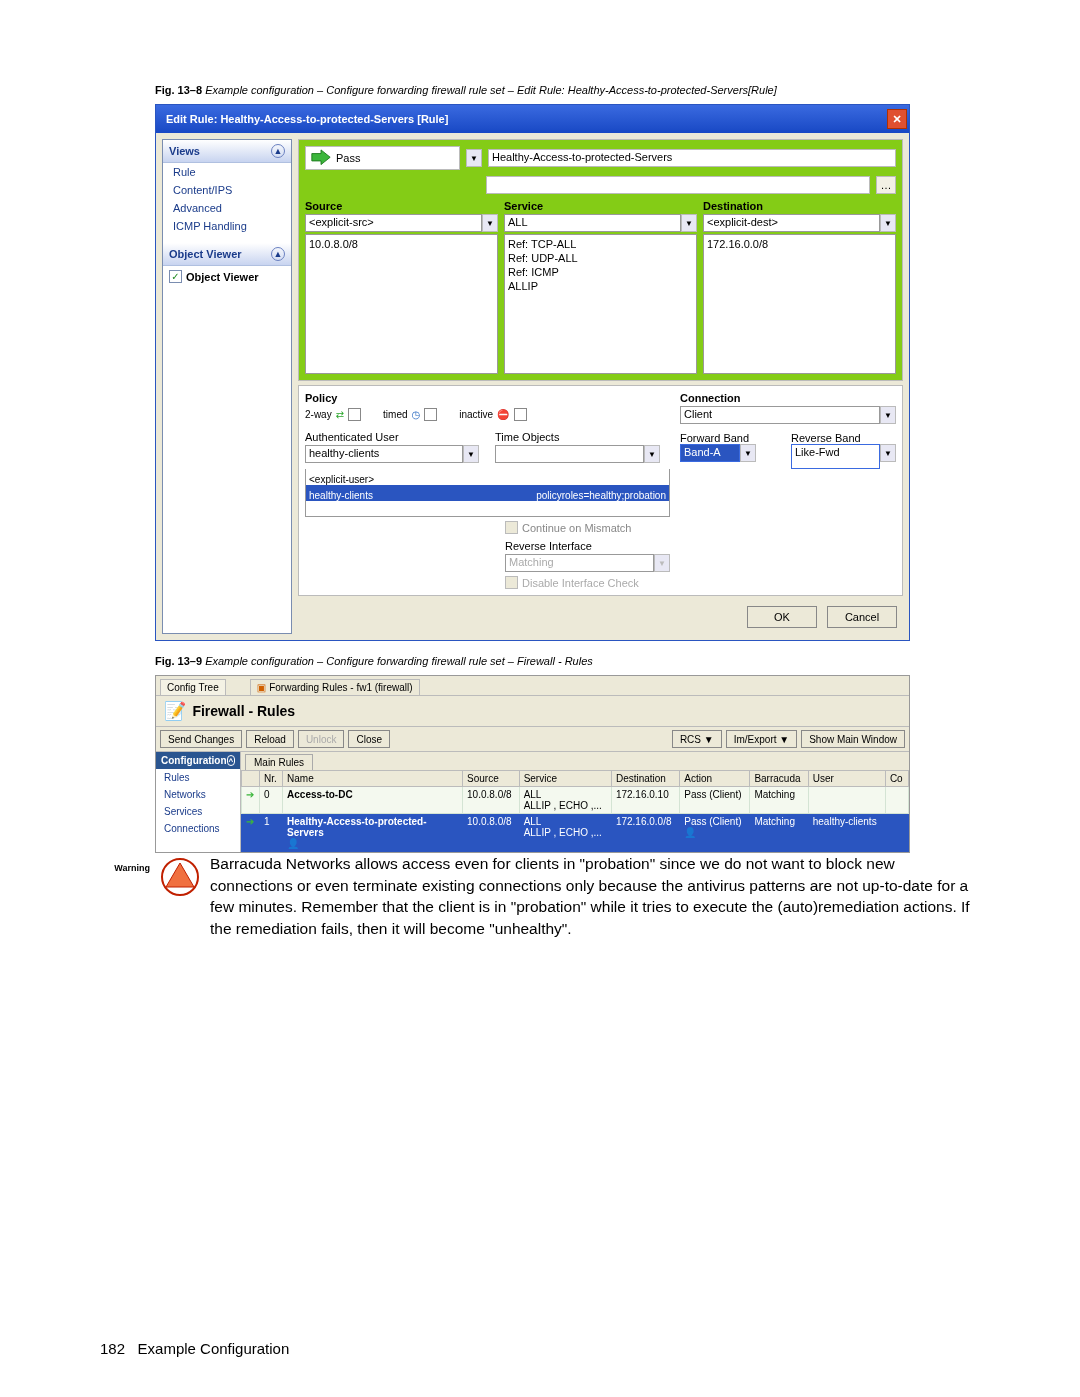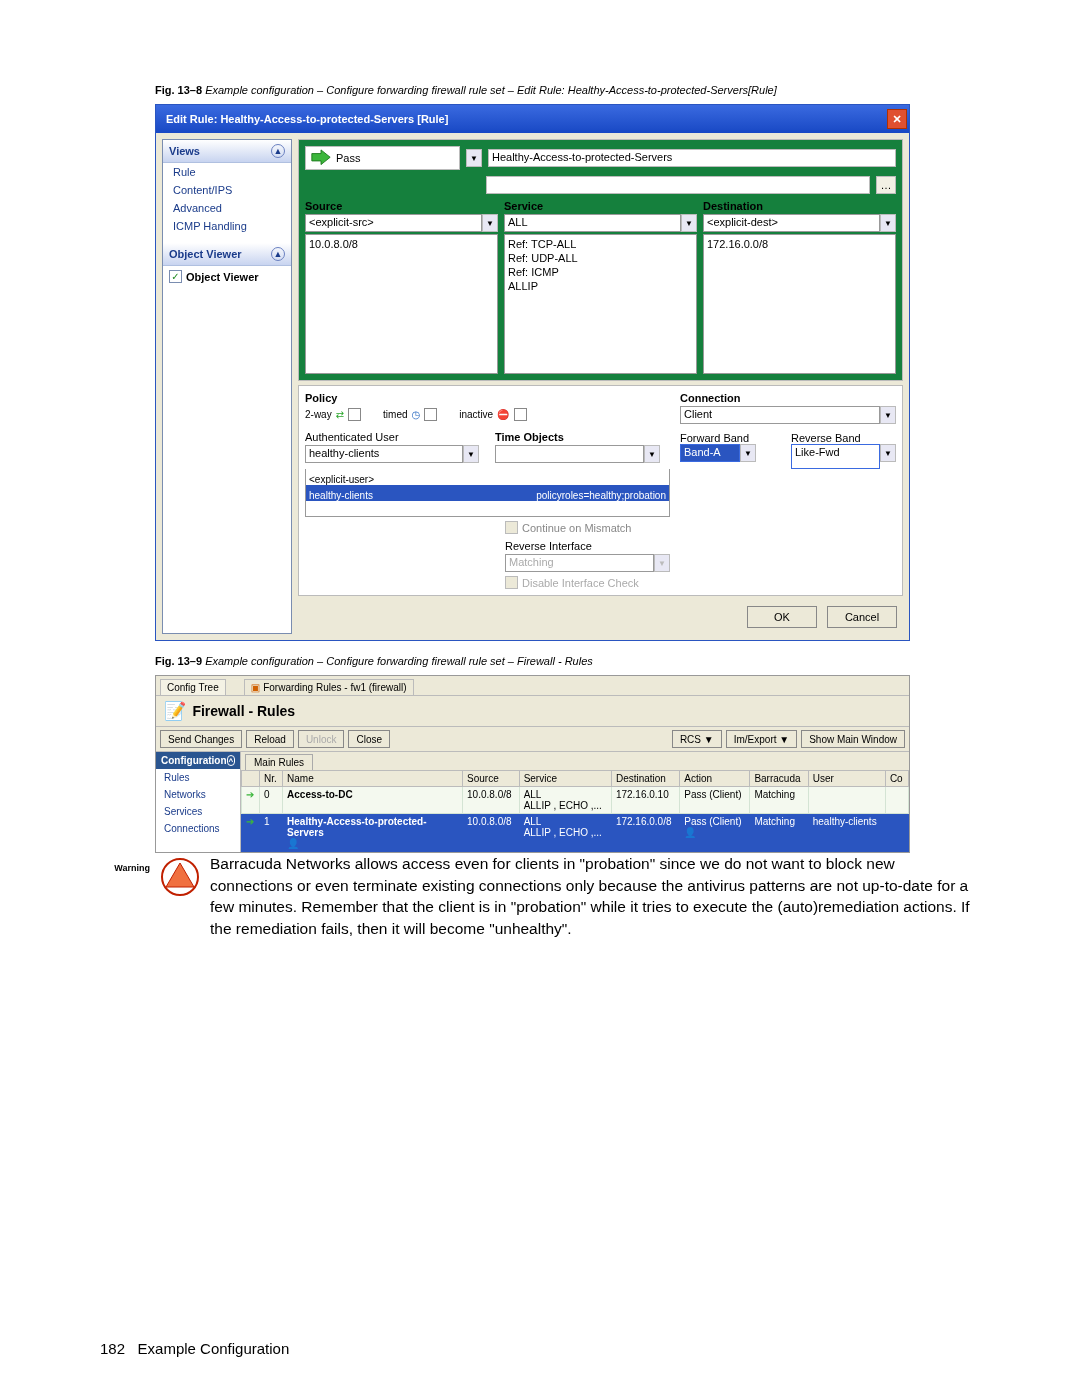--- a/index.html
+++ b/index.html
@@ -14,21 +14,21 @@
   .titlebar .spacer{flex:1;}
   .close-btn { width:20px; height:20px; background:#e05030; border:1px solid #b03000; color:#fff; display:flex; align-items:center; justify-content:center; font-weight:bold; cursor:pointer; }
   .dialog-body { display:flex; padding:6px; gap:6px; }
   .sidebar { width:130px; background:#fff; border:1px solid #7a8db0; }
   .sb-head { background:linear-gradient(to bottom,#fff,#c8d4f0); color:#1a3b8a; font-weight:bold; padding:4px 6px; display:flex; justify-content:space-between; align-items:center; border-bottom:1px solid #b0c0e0; }
   .sb-item { color:#1a3b8a; padding:3px 10px; cursor:pointer; }
   .sb-check { display:flex; align-items:center; gap:4px; padding:4px 6px; }
   .chkbox{width:13px;height:13px;border:1px solid #7a8db0;background:#fff;display:inline-flex;align-items:center;justify-content:center;color:#228b22;font-size:10px;}
 
   .main { flex:1; display:flex; flex-direction:column; gap:4px; }
-  .section1 { background:#15803d; border:1px solid #bbb; padding:6px; }
+  .section1 { background:#84cc16; border:1px solid #bbb; padding:6px; }
   .row { display:flex; align-items:center; gap:6px; }
   .pass-box { display:flex; align-items:center; gap:4px; width:155px; border:1px solid #bbb; padding:2px 4px; background:#fff; }
   .arrow-ico{width:22px;height:18px;display:inline-block;}
   .arrow-ico svg{display:block;}
   .dd-btn { width:16px; height:18px; border:1px solid #bbb; background:#e8e8f4; display:flex; align-items:center; justify-content:center; font-size:8px; cursor:pointer;}
   .name-fld { flex:1; height:18px; border:1px solid #bbb; padding:1px 3px; background:#fff; }
   .ell-btn { width:20px; height:18px; border:1px solid #bbb; background:#f2f0e4; display:flex; align-items:center; justify-content:center; cursor:pointer; }
   .spacer6{height:6px;}
   .cols3 { display:flex; gap:6px; }
   .col{flex:1;display:flex;flex-direction:column;gap:2px;}
@@ -58,21 +58,21 @@
   .band-col{flex:1;}
   .band-dd{display:flex;}
   .band-fld{flex:1;border:1px solid #3a6ae0;height:25px;padding:1px 3px;background:#fff;color:#000;}
   .band-hl{width:60px;background:#2a55c0;color:#fff;border:1px solid #3a6ae0;height:18px;padding:1px 3px;}
 
   .btn-row{display:flex;justify-content:flex-end;gap:10px;padding:6px;}
   .btn{min-width:70px;height:22px;border:1px solid #888;background:#ece9d8;display:flex;align-items:center;justify-content:center;cursor:pointer;}
 
   
   .fw { width:755px; margin-left:55px; border:1px solid #999; background:#ece9d8; font-size:10px; }
-  .fw-tabs{display:flex;align-items:flex-end;gap:18px;padding:3px 4px 0 4px;border-bottom:1px solid #bbb;}
+  .fw-tabs{display:flex;align-items:flex-end;gap:24px;padding:3px 4px 0 4px;border-bottom:1px solid #bbb;}
   .fw-tab{padding:2px 6px;border:1px solid #bbb;border-bottom:none;background:#f4f2e5;display:flex;align-items:center;gap:3px;}
   .fw-tab.act{background:#ece9d8;}
   .fw-title{display:flex;align-items:center;gap:6px;padding:4px 8px;}
   .fw-title-text{font-weight:bold;font-size:14px;}
   .fw-bar{display:flex;gap:4px;padding:3px 4px;border-top:1px solid #bbb;border-bottom:1px solid #bbb;}
   .fw-bar .btn{height:18px;min-width:auto;padding:0 7px;font-size:10px;}
   .fw-spacer{flex:1;}
   .fw-body{display:flex;}
   .fw-side{width:85px;background:#fff;border-right:1px solid #bbb;font-size:10px;}
   .fw-side-head{background:#2a5590;color:#fff;padding:3px 5px;font-weight:bold;display:flex;justify-content:space-between;align-items:center;}
@@ -209,21 +209,21 @@
             </div>
             <div style="height:10px;"></div>
             <div style="display:flex;gap:16px;">
               <div style="flex:1;">
                 <div>Authenticated User</div>
                 <div class="userdd">
                   <span class="userfld">healthy-clients</span>
                   <span class="dd-btn">▼</span>
                 </div>
               </div>
-              <div style="width:175px;font-weight:bold;">
+              <div style="width:175px;">
                 <div>Time Objects</div>
                 <div class="timedd">
                   <span class="userfld"></span>
                   <span class="dd-btn">▼</span>
                 </div>
               </div>
             </div>
             <div class="userlist" style="margin-top:6px;">
               <div class="ul-row">
                   <span class="ul-left">&lt;explicit-user&gt;</span>

